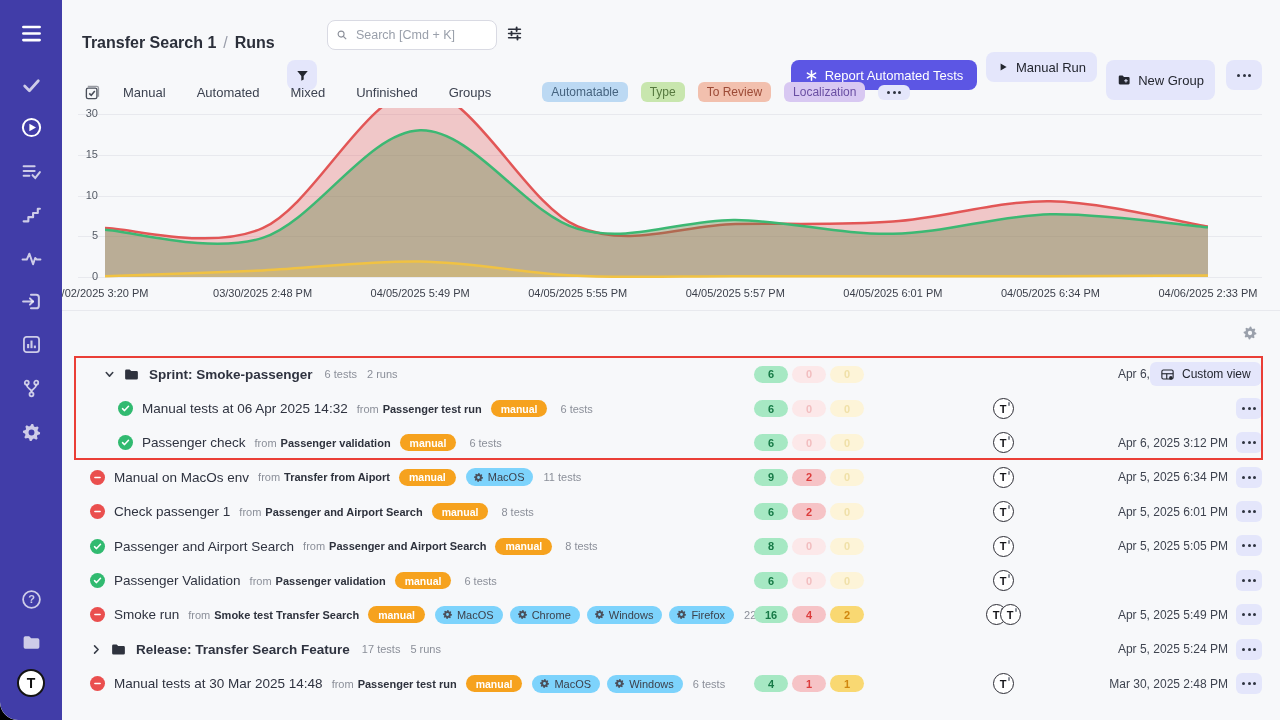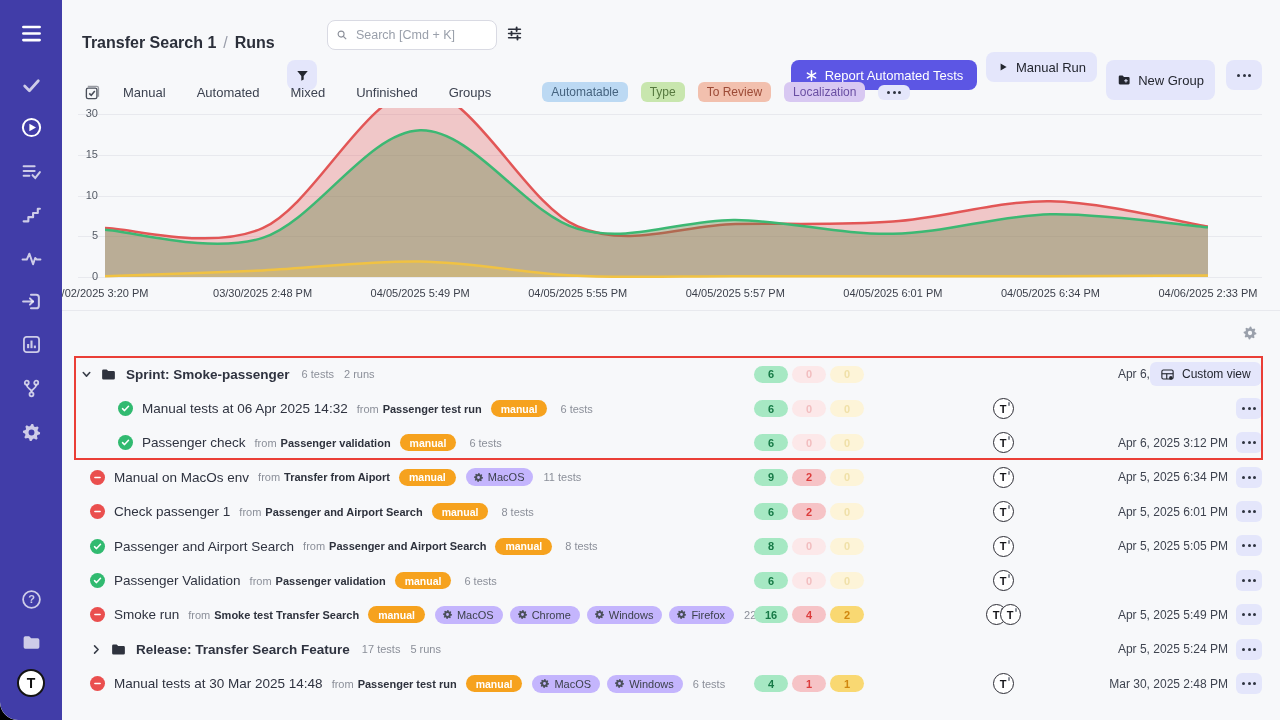--- a/index.html
+++ b/index.html
@@ -51,21 +51,21 @@
   .row-title.grp{font-weight:600;margin-right:12px;}
   .chev{display:flex;margin-right:7px;color:#3a3f4a;cursor:pointer;}
   .fold{display:flex;margin-right:9px;color:#2f333e;}
   .st-ic{width:15px;height:15px;border-radius:50%;margin-right:9px;display:flex;align-items:center;justify-content:center;flex:none;}
   .st-ic.passed{background:#31ba70;}
   .st-ic.failed{background:#ea4f4e;}
   .meta{font-size:11px;color:#8b8f99;margin-right:10px;white-space:nowrap;}
   .fromlbl{font-size:11px;color:#8b8f99;margin-right:4px;}
   .fromname{font-size:11px;font-weight:700;color:#2e323d;margin-right:9px;white-space:nowrap;}
   .typebadge{background:#f6a21e;color:#fff;font-size:10.5px;font-weight:700;border-radius:10px;padding:2.5px 10px;margin-right:10px;}
-  .envchip{background:#c4b5fd;color:#3c414c;font-size:11px;font-weight:500;border-radius:10px;padding:3px 9px 3px 7px;margin-right:7px;display:inline-flex;align-items:center;gap:4px;}
+  .envchip{background:#7dd3fc;color:#3c414c;font-size:11px;font-weight:500;border-radius:10px;padding:3px 9px 3px 7px;margin-right:7px;display:inline-flex;align-items:center;gap:4px;}
   .envchip svg{color:#4a4f5a;}
   .cnts{position:absolute;left:679px;top:0;height:100%;display:flex;align-items:center;gap:4px;}
   .cnt{width:34px;height:17px;border-radius:9px;display:flex;align-items:center;justify-content:center;font-size:11px;font-weight:700;}
   .cnt.green.on{background:#a6e8c3;color:#177a47;}
   .cnt.red.on{background:#f6c3c6;color:#dc3c3c;}
   .cnt.red.off{background:#fce8e9;color:#f2bdbf;}
   .cnt.yellow.on{background:#f9d872;color:#d0870f;}
   .cnt.yellow.off{background:#fdf4d8;color:#f0e0a8;}
   .avs{position:absolute;left:898px;top:0;height:100%;width:60px;display:flex;align-items:center;justify-content:center;}
   .avatar{width:21px;height:21px;border-radius:50%;background:#fff;border:1.6px solid #2d2d35;box-sizing:border-box;display:flex;align-items:center;justify-content:center;font-size:11px;font-weight:bold;color:#16161a;position:relative;}
@@ -306,21 +306,21 @@
     <span>Custom view</span>
   </button>
   <button id="view-gear-btn">
     <svg width="16" height="16" viewBox="0 0 20 20">
         <path id="gearbig" fill="currentColor" fill-rule="evenodd" d="M10.00 2.00L11.56 2.15L12.33 4.36L13.39 4.93L15.66 4.34L16.65 5.56L15.64 7.67L15.98 8.81L18.00 10.00L17.85 11.56L15.64 12.33L15.07 13.39L15.66 15.66L14.44 16.65L12.33 15.64L11.19 15.98L10.00 18.00L8.44 17.85L7.67 15.64L6.61 15.07L4.34 15.66L3.35 14.44L4.36 12.33L4.02 11.19L2.00 10.00L2.15 8.44L4.36 7.67L4.93 6.61L4.34 4.34L5.56 3.35L7.67 4.36L8.81 4.02ZM12.7 10 A2.7 2.7 0 1 0 7.3 10 A2.7 2.7 0 1 0 12.7 10Z"></path>
       </svg>
   </button>
 
   <div id="runs-table">
       <div class="row">
-        <div class="row-left" style="padding-left: 5px;">
+        <div class="row-left" style="padding-left: 28px;">
           <span class="chev">
             <svg width="13" height="13" viewBox="0 0 20 20" fill="none" stroke="currentColor" stroke-width="2.4" stroke-linecap="round" stroke-linejoin="round">
               <path d="M5 7 L10 12.5 L15 7"></path>
             </svg>
           </span>
           <span class="fold">
             <svg width="17" height="17" viewBox="0 0 20 20">
               <path d="M2.5 5.6 a1.6 1.6 0 0 1 1.6-1.6 H7.8 l1.9 2 h6.2 a1.6 1.6 0 0 1 1.6 1.6 V14.4 a1.6 1.6 0 0 1-1.6 1.6 H4.1 a1.6 1.6 0 0 1-1.6-1.6 Z" fill="currentColor"></path>
             </svg>
           </span>

